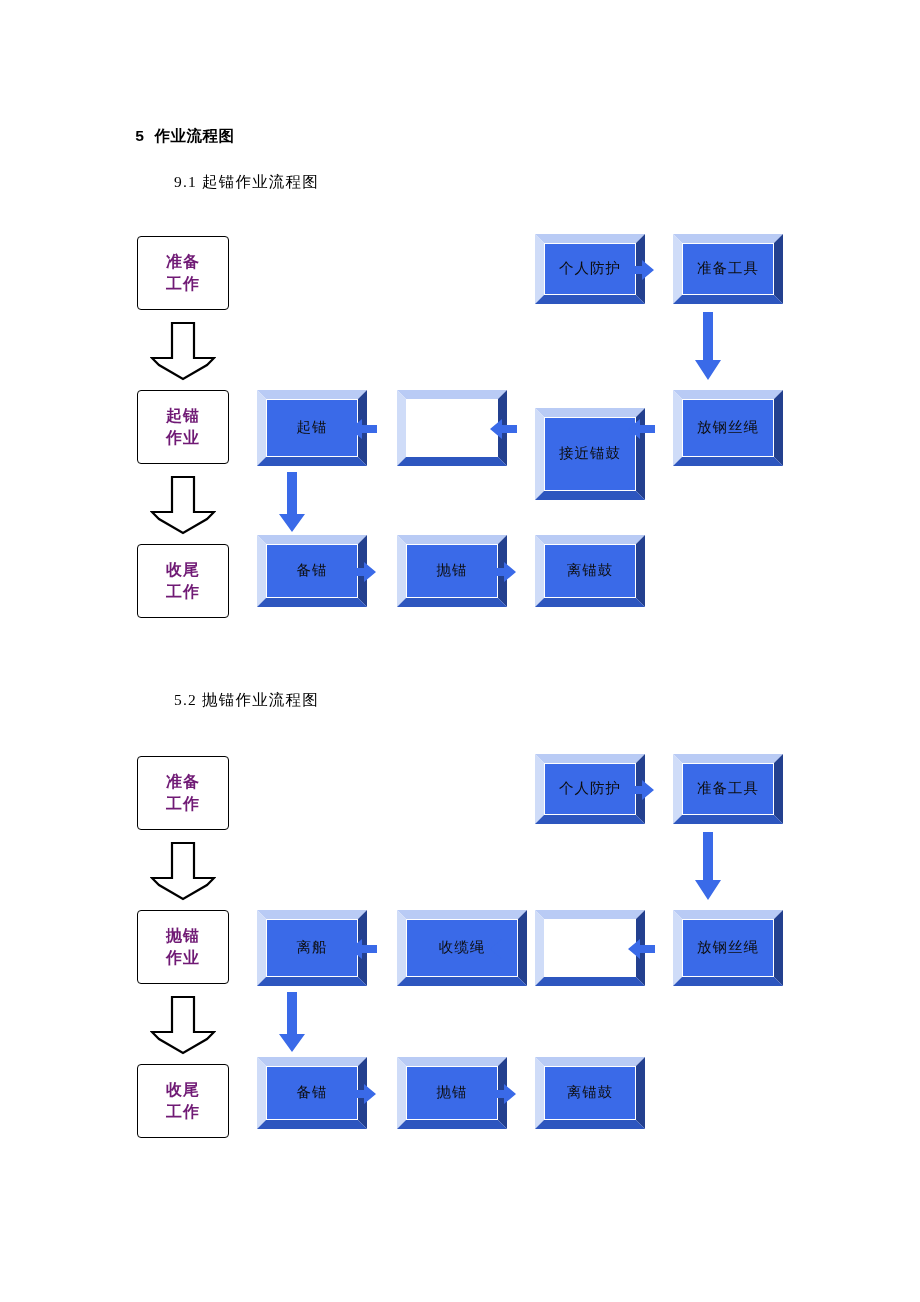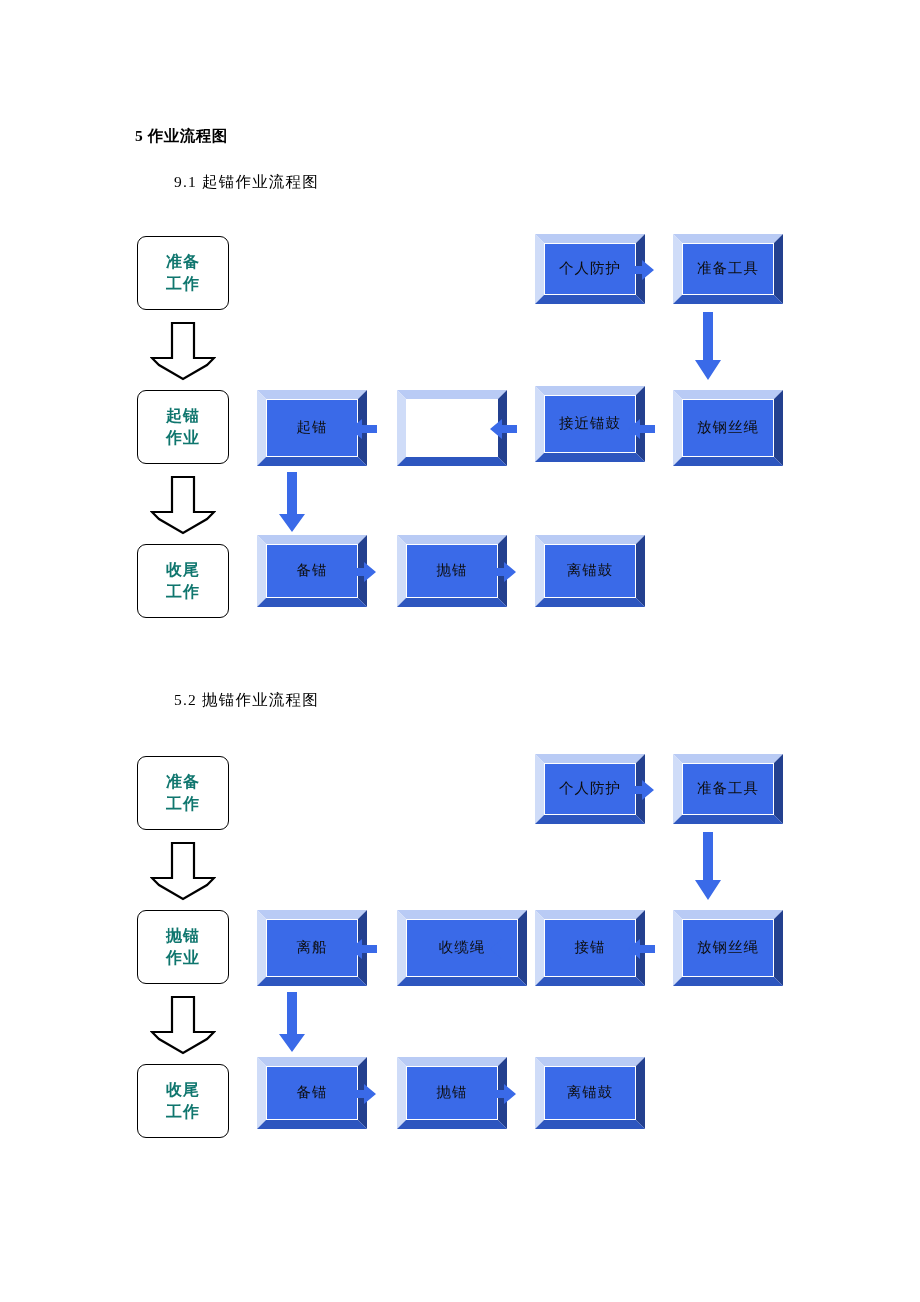--- a/index.html
+++ b/index.html
@@ -14,51 +14,51 @@
     font-family: "Liberation Serif", "DejaVu Serif", serif;
     color: #000000;
     overflow: hidden;
   }
 
   .page { position: absolute; left: 0; top: 0; width: 920px; height: 1302px; }
 
   
   .h-main {
     position: absolute;
-    font-family: Liberation Serif, serif;
+    font-family: Liberation Mono, monospace;
     font-weight: bold;
     font-size: 15.5px;
     letter-spacing: 0.5px;
     white-space: nowrap;
   }
   .h-sub {
     position: absolute;
     font-family: "Liberation Serif", "DejaVu Serif", serif;
     font-size: 15.5px;
     letter-spacing: 1.2px;
     white-space: nowrap;
   }
 
   
   .rbox {
     position: absolute;
     box-sizing: border-box;
     border: 1.6px solid #000000;
-    border-radius: 9px;
+    border-radius: 4px;
     background: #ffffff;
     display: flex;
     flex-direction: column;
     align-items: center;
     justify-content: center;
     font-family: "DejaVu Sans", "Liberation Sans", sans-serif;
     font-weight: bold;
     font-size: 16px;
     line-height: 1.35;
     letter-spacing: 1px;
-    color: #0f766e;
+    color: #701a75;
   }
   .rbox span { display: block; }
 
   
   .bbox {
     position: absolute;
     box-sizing: border-box;
     margin-left: 20px;
   }
 
@@ -217,21 +217,21 @@
           <div class="e-bottom"></div>
         </div>
     </div>
 
     <div class="arrow" style="left:489px; top:417px;">
       <svg width="28" height="24" viewBox="0 0 28 24">
         <path d="M28 8 L13 8 L13 2 L1 12 L13 22 L13 16 L28 16 Z" fill="#3a6ae8"></path>
       </svg>
     </div>
 
-    <div class="bbox" style="left:515px; top:386px; width:110px; height:76px;">
+    <div class="bbox" style="left:515px; top:408px; width:110px; height:92px;">
       <div class="outer">
           <div class="e-top"></div>
           <div class="e-left"></div>
           <div class="e-right"></div>
           <div class="e-bottom"></div>
         </div>
       <div class="inner">接近锚鼓</div>
     </div>
 
     <div class="arrow" style="left:627px; top:417px;">
@@ -392,21 +392,20 @@
       </svg>
     </div>
 
     <div class="bbox" style="left:515px; top:910px; width:110px; height:76px;">
       <div class="outer">
           <div class="e-top"></div>
           <div class="e-left"></div>
           <div class="e-right"></div>
           <div class="e-bottom"></div>
         </div>
-      <div class="inner">接锚</div>
     </div>
 
     <div class="arrow" style="left:627px; top:937px;">
       <svg width="28" height="24" viewBox="0 0 28 24">
         <path d="M28 8 L13 8 L13 2 L1 12 L13 22 L13 16 L28 16 Z" fill="#3a6ae8"></path>
       </svg>
     </div>
 
     <div class="bbox" style="left:653px; top:910px; width:110px; height:76px;">
       <div class="outer">

